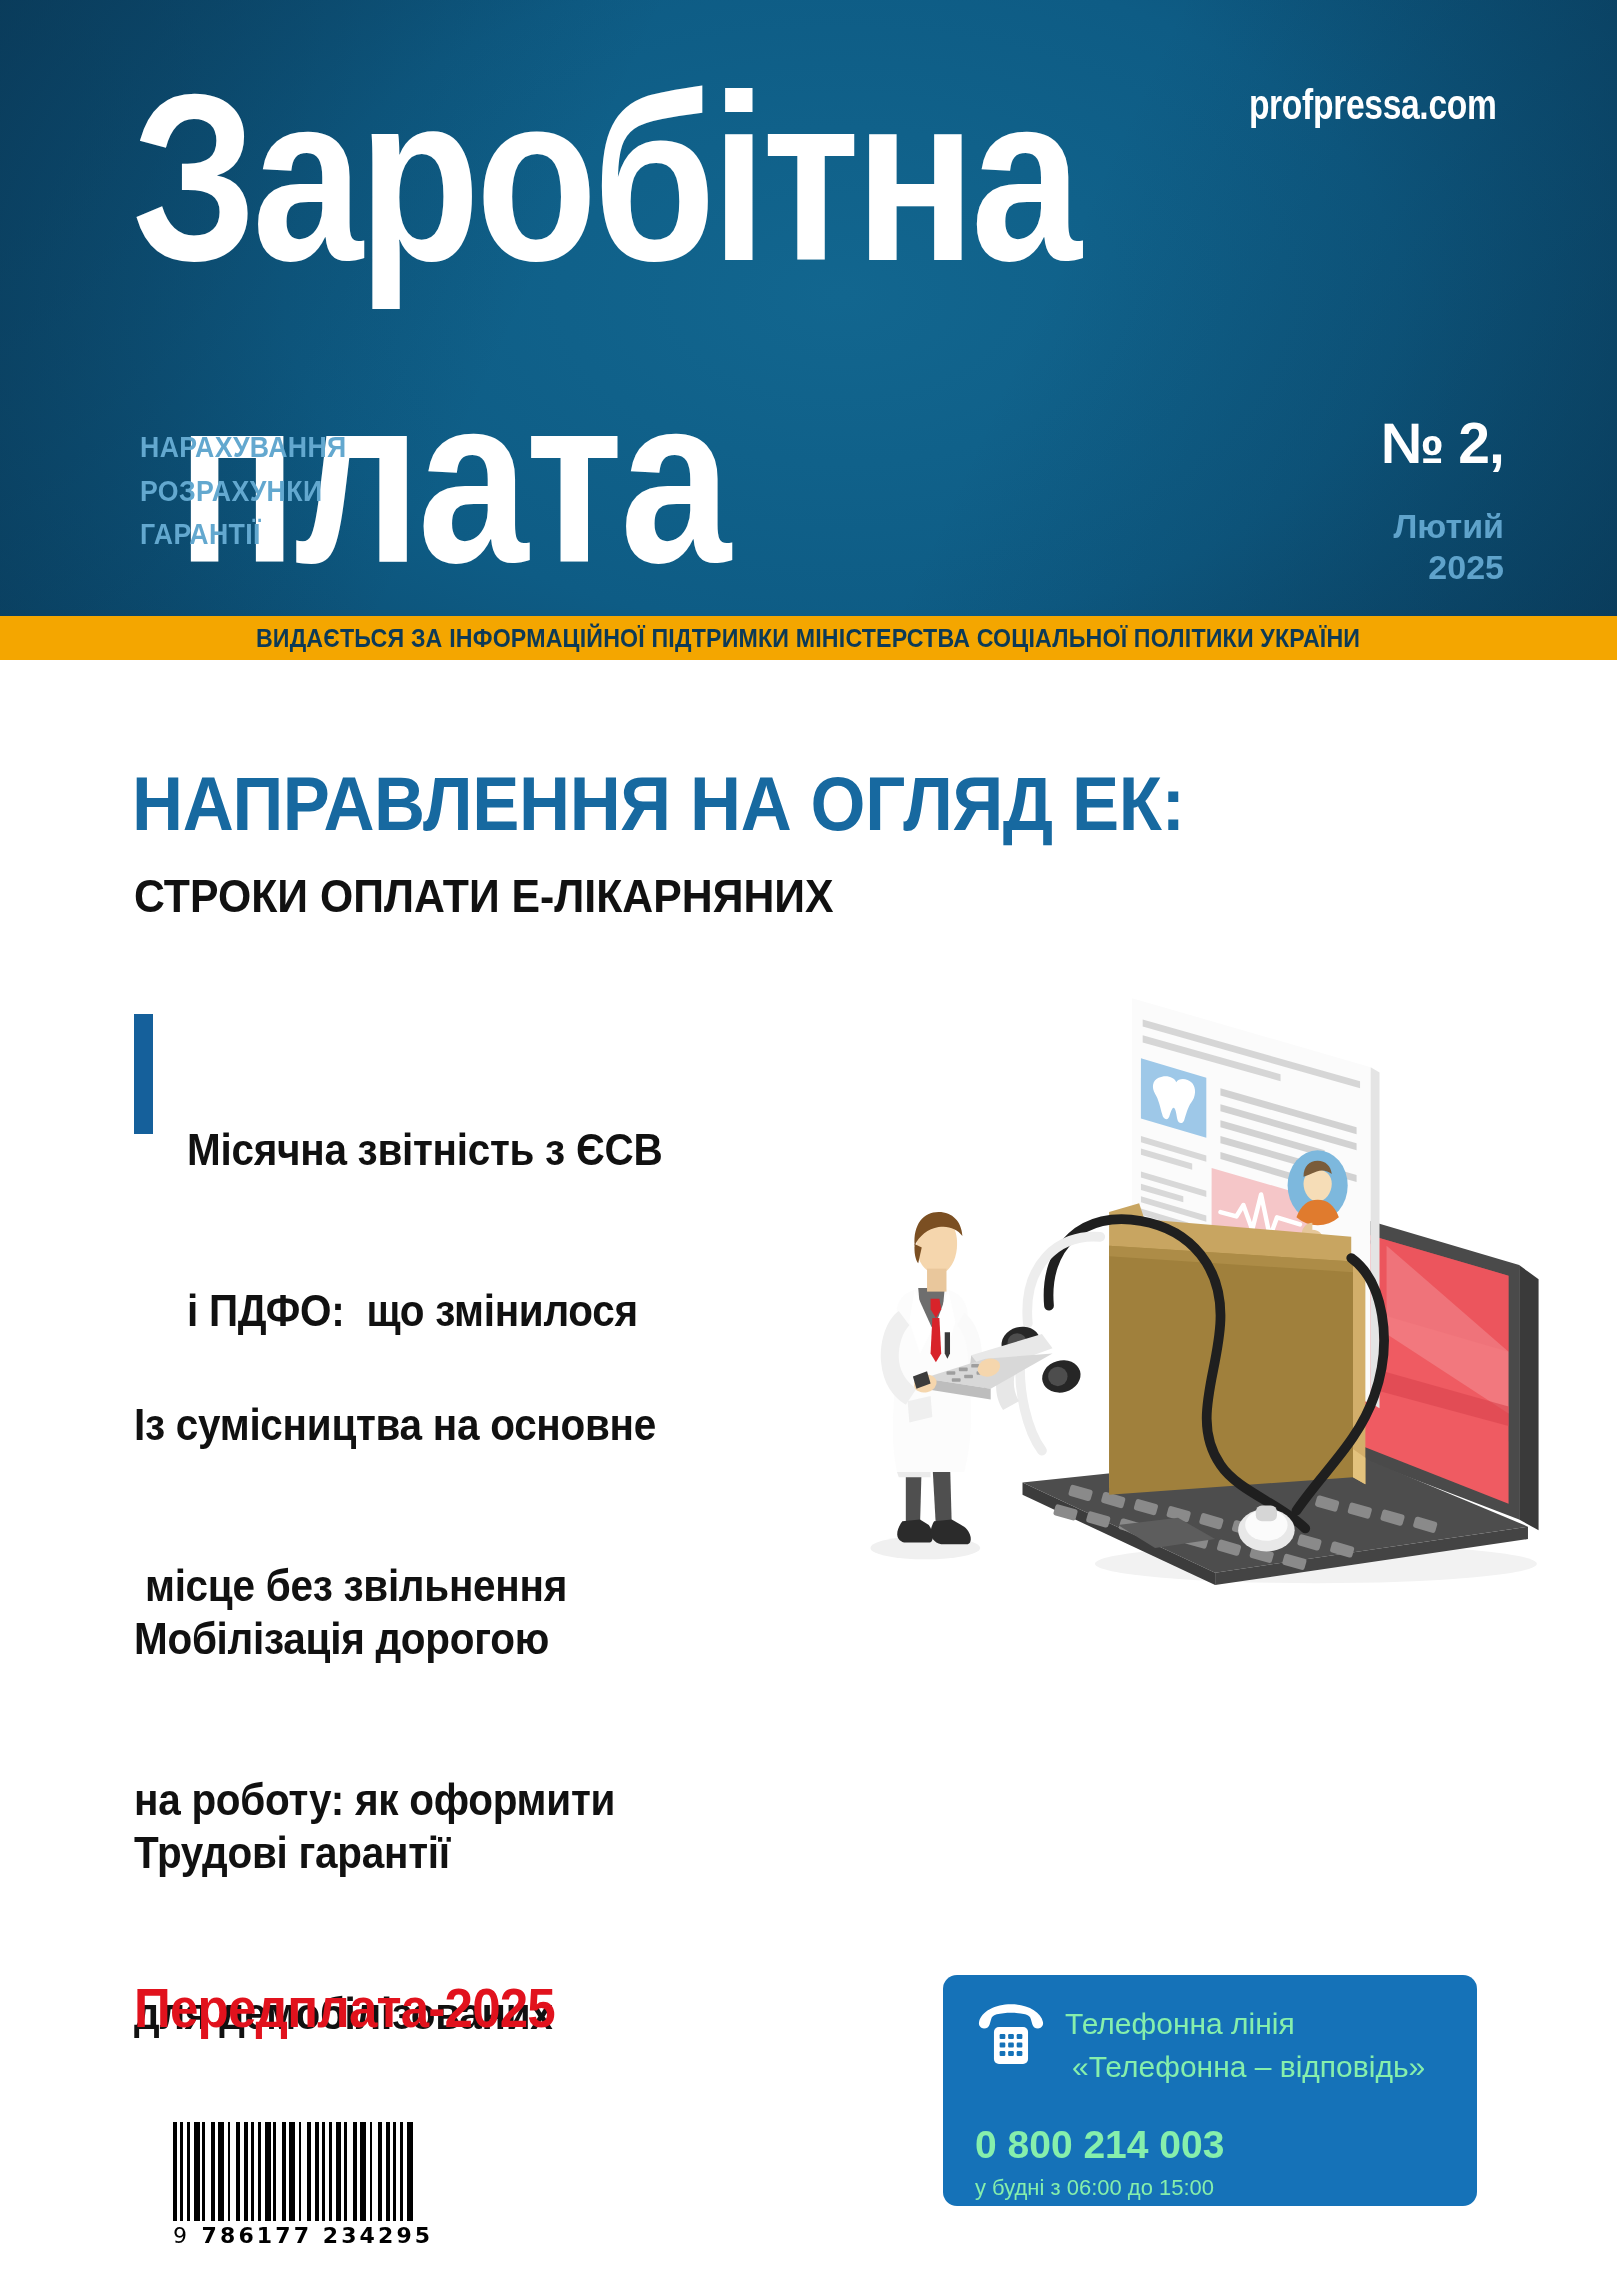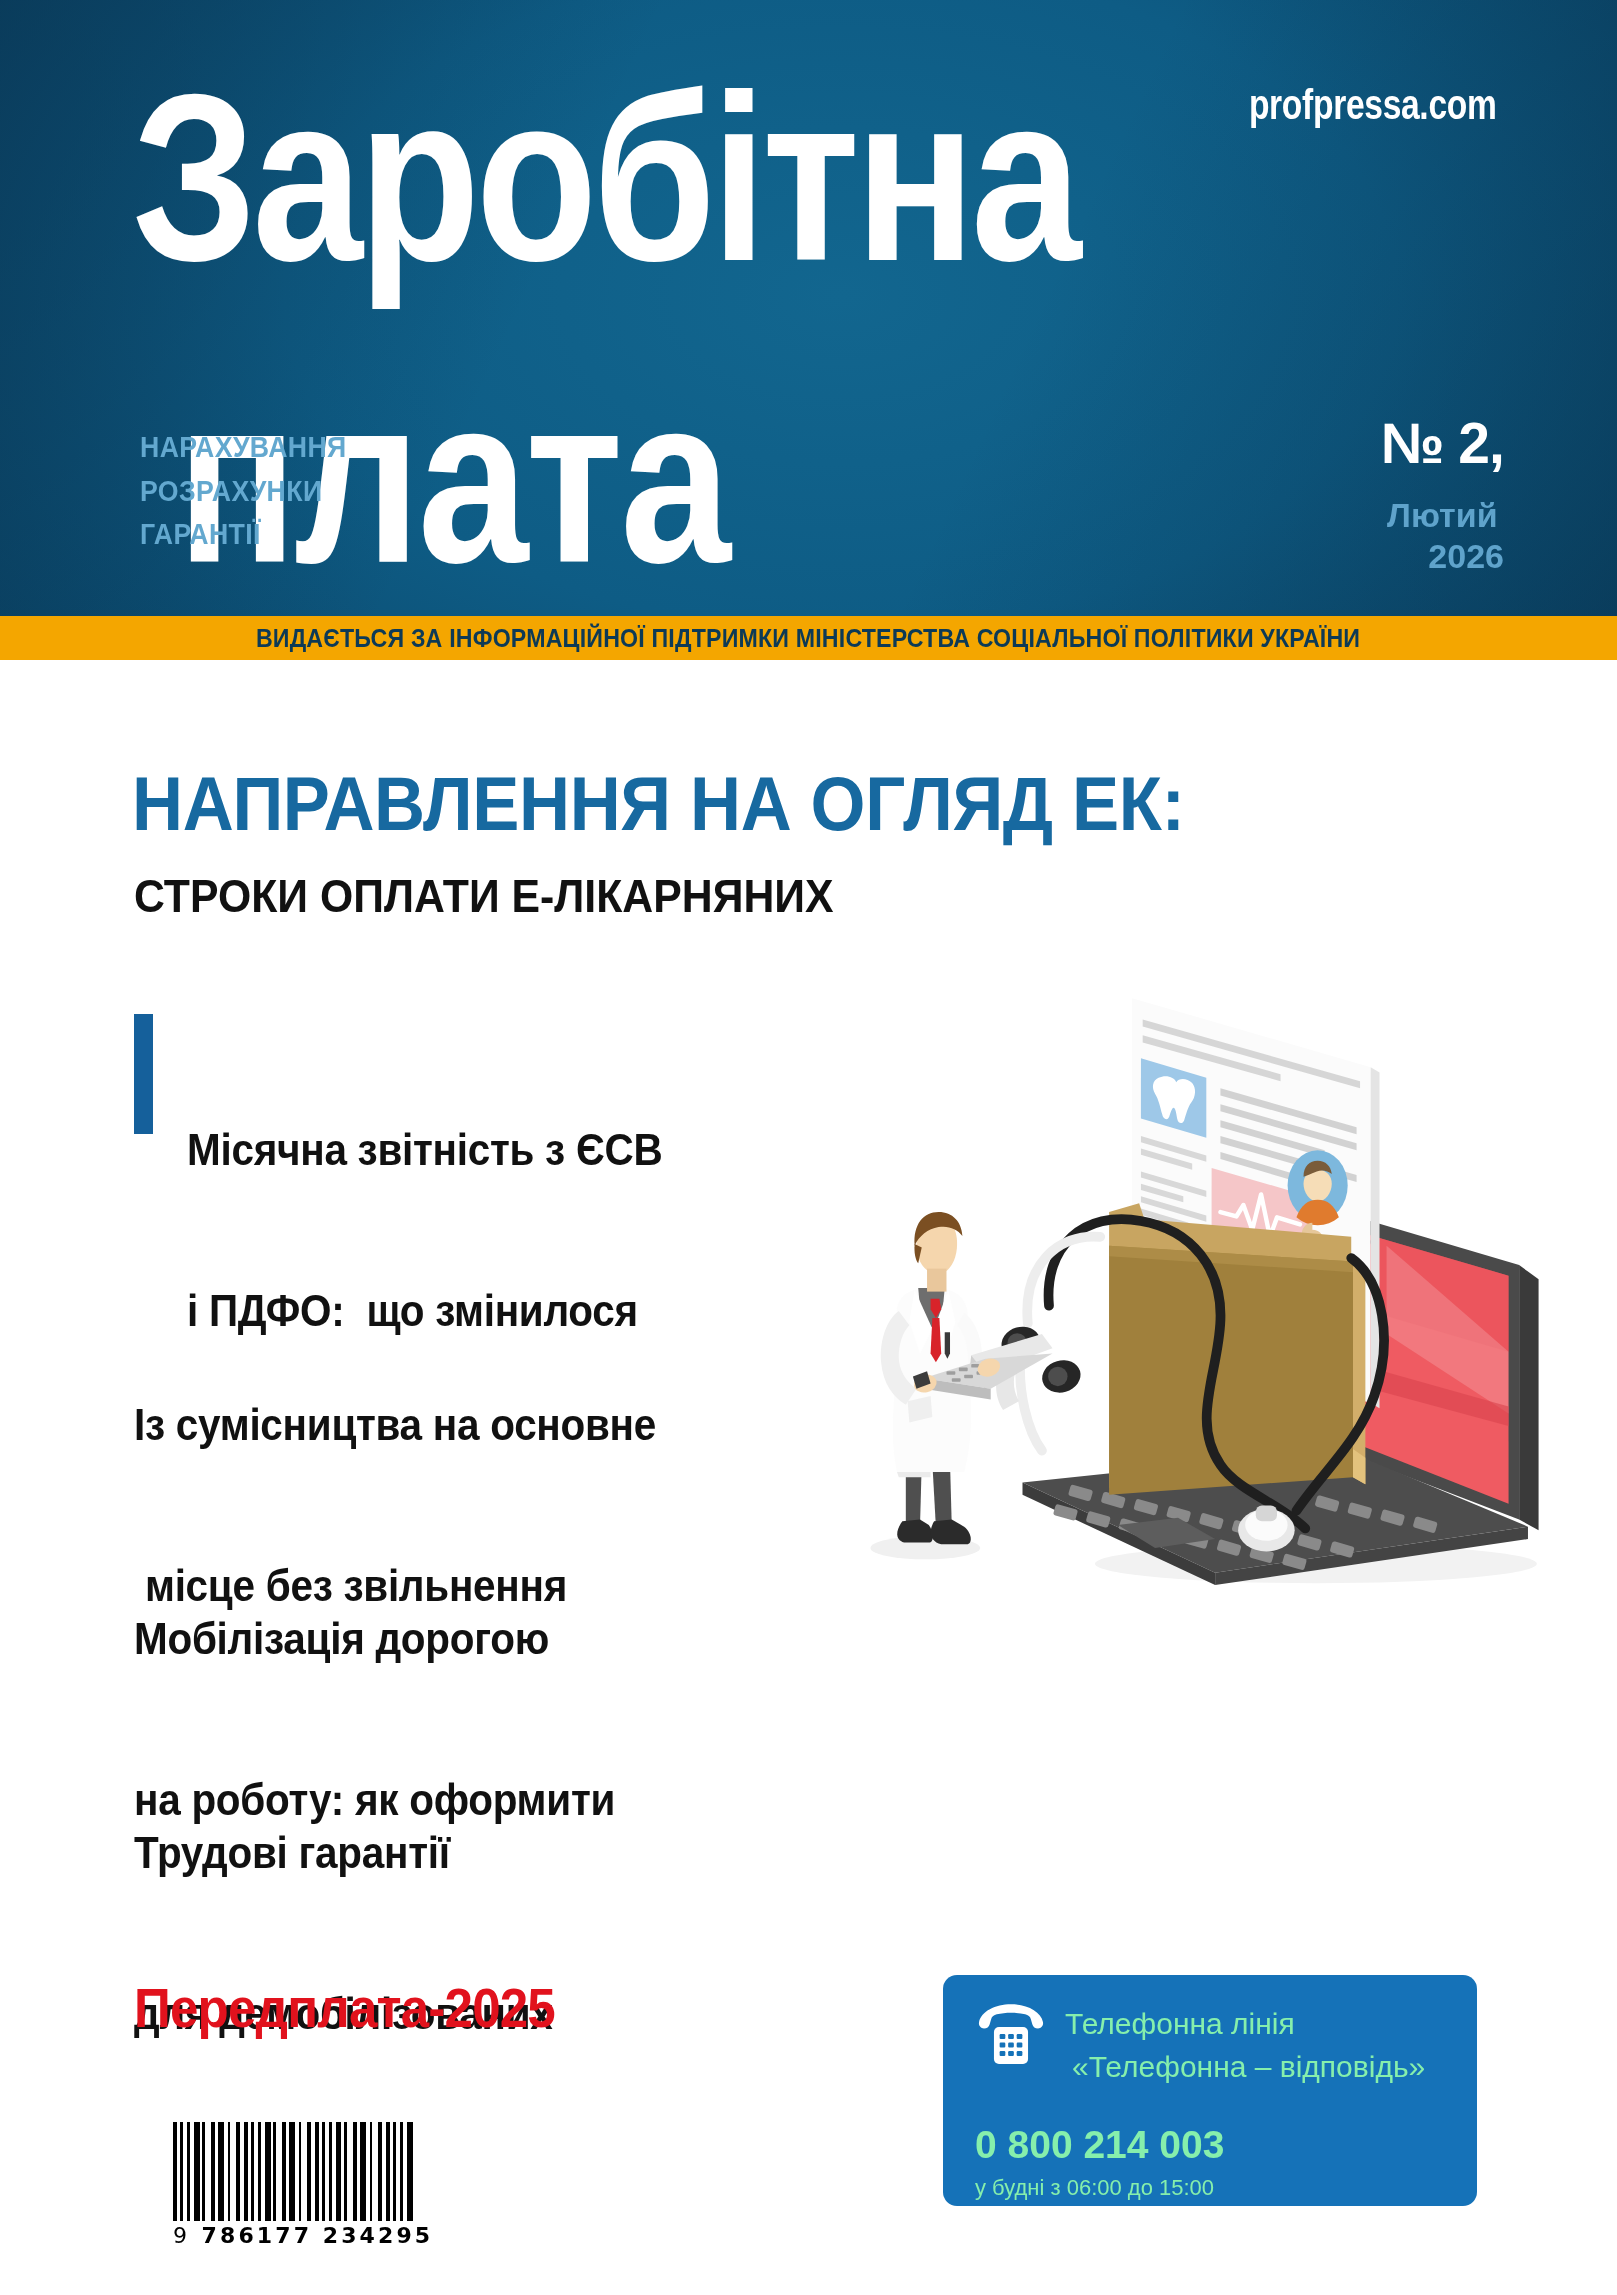--- a/index.html
+++ b/index.html
@@ -108,21 +108,21 @@
     letter-spacing: -0.9px;
     white-space: nowrap;
   }
   .issue-month, .issue-year {
     color: #5fa3cb;
     font-size: 34px;
     font-weight: bold;
     line-height: 1.22;
     white-space: nowrap;
   }
-  .issue-month { margin-top: 23px; text-align: center; }
+  .issue-month { margin-top: 34px; }
 
   
   .banner {
     position: absolute;
     left: 0; top: 616px;
     width: 1617px;
     height: 44px;
     background: #f4a600;
     display: flex;
     align-items: center;
@@ -300,21 +300,21 @@
 
     <div class="kicker">
       <div>НАРАХУВАННЯ</div>
       <div>РОЗРАХУНКИ</div>
       <div>ГАРАНТІЇ</div>
     </div>
 
     <div class="issue">
       <div class="issue-no">№ 2,</div>
       <div class="issue-month">Лютий</div>
-      <div class="issue-year">2026</div>
+      <div class="issue-year">2025</div>
     </div>
   </div>
 
   <div class="banner">
     <div class="banner-text">ВИДАЄТЬСЯ ЗА ІНФОРМАЦІЙНОЇ ПІДТРИМКИ МІНІСТЕРСТВА СОЦІАЛЬНОЇ ПОЛІТИКИ УКРАЇНИ</div>
   </div>
 
   <div class="headline">НАПРАВЛЕННЯ НА ОГЛЯД ЕК:</div>
   <div class="headline-sub">СТРОКИ ОПЛАТИ Е-ЛІКАРНЯНИХ</div>
 

